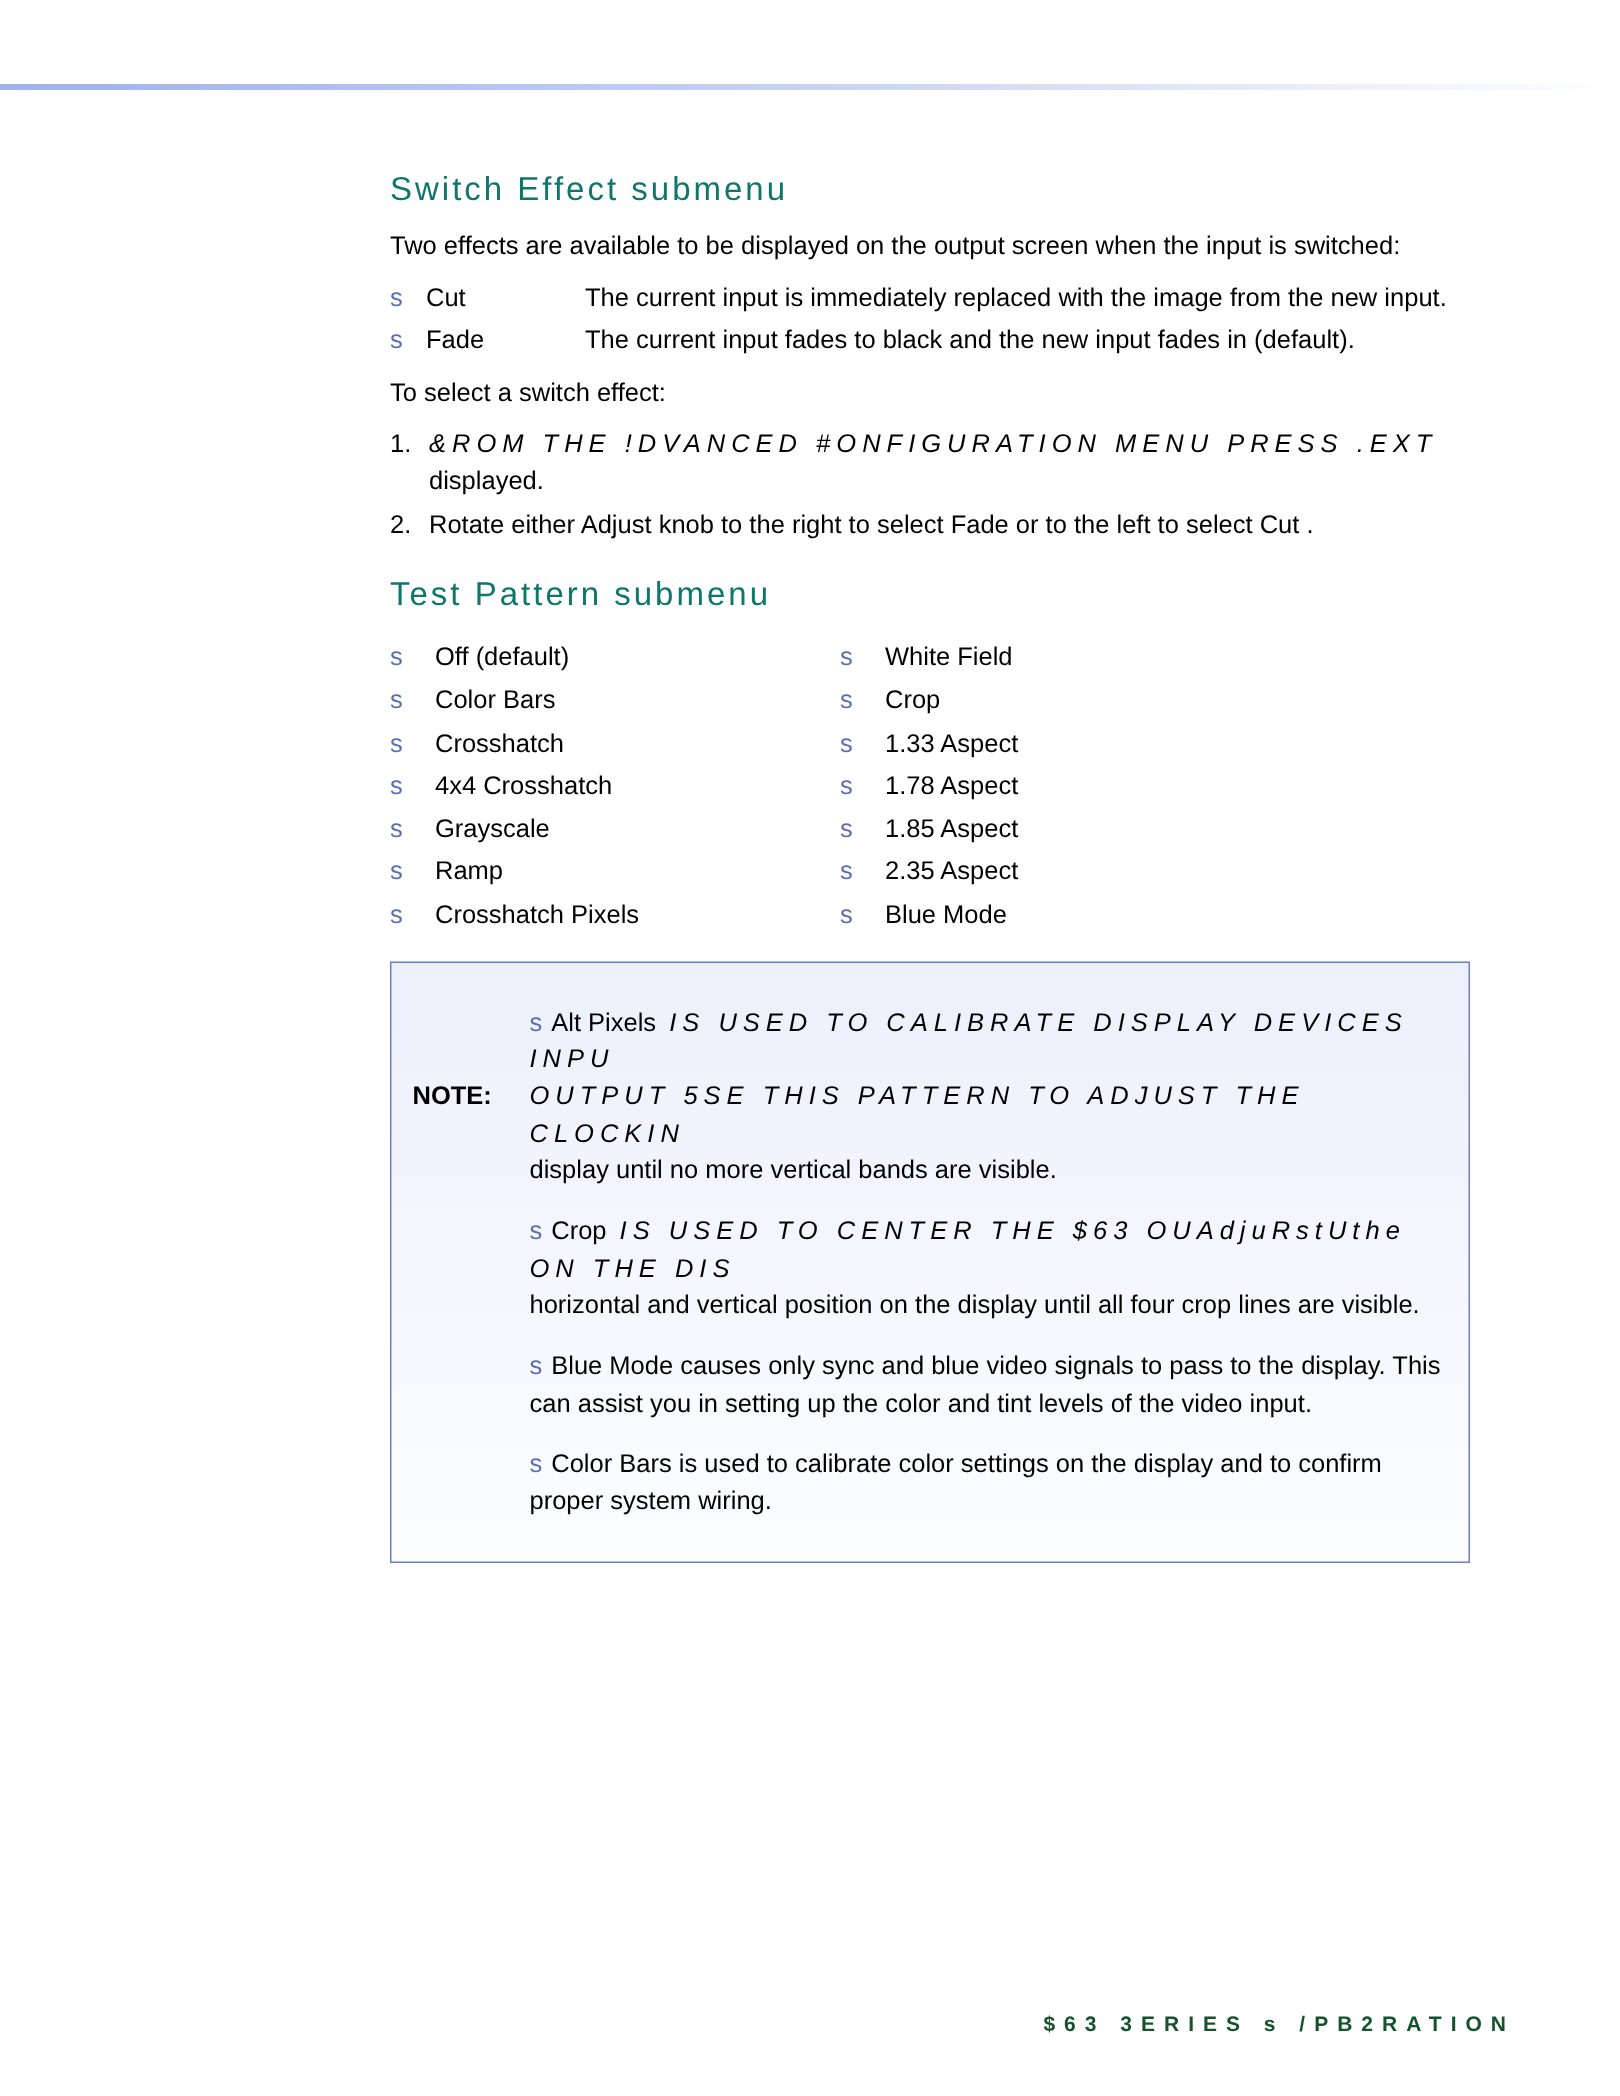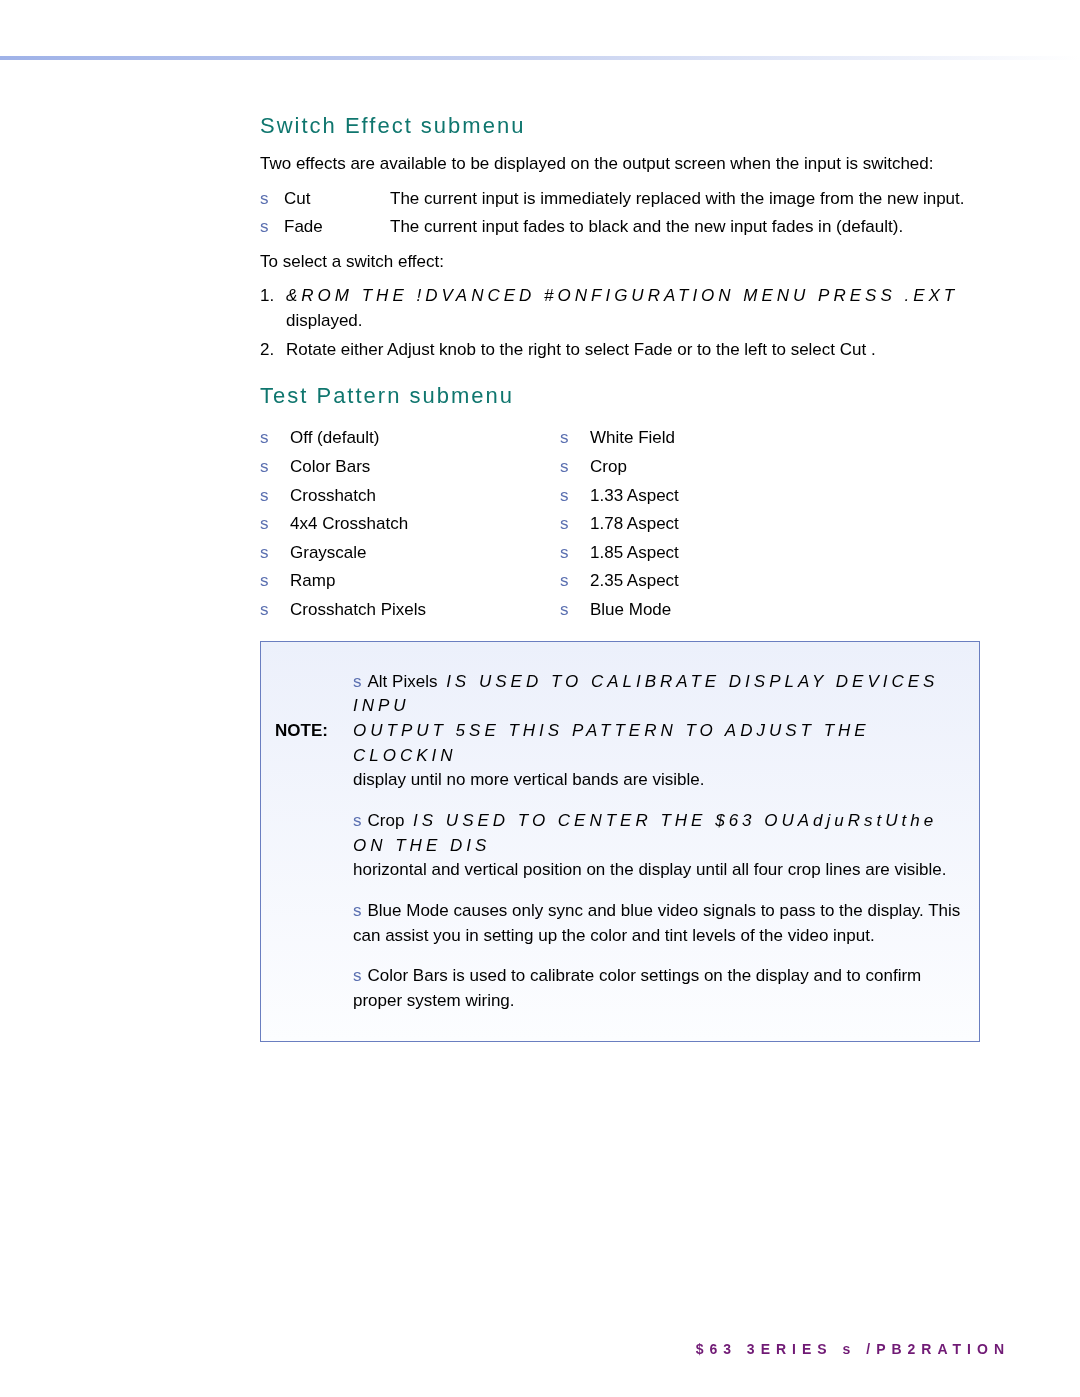--- a/index.html
+++ b/index.html
@@ -35,21 +35,21 @@
     padding:12px 14px;margin-top:6px;
   }
   .nrow{display:flex;margin:16px 0;align-items:center;}
   .nlabel{width:78px;font-weight:bold;}
   .npad{width:78px;flex-shrink:0;}
   .nbody{flex:1;}
   .nbullet{color:#5a6fb0;margin-right:6px;}
   .caps{letter-spacing:4px;font-style:italic;}
   .footer{
     position:absolute;bottom:38px;right:70px;
-    color:#701a75;font-size:14px;letter-spacing:6px;font-weight:bold;
+    color:#14532d;font-size:14px;letter-spacing:6px;font-weight:bold;
   }
 </style>
 </head>
 <body>
 
 <div class="topbar"></div>
 
 <div class="page">
 
   <div class="h2">Switch Effect submenu</div>

